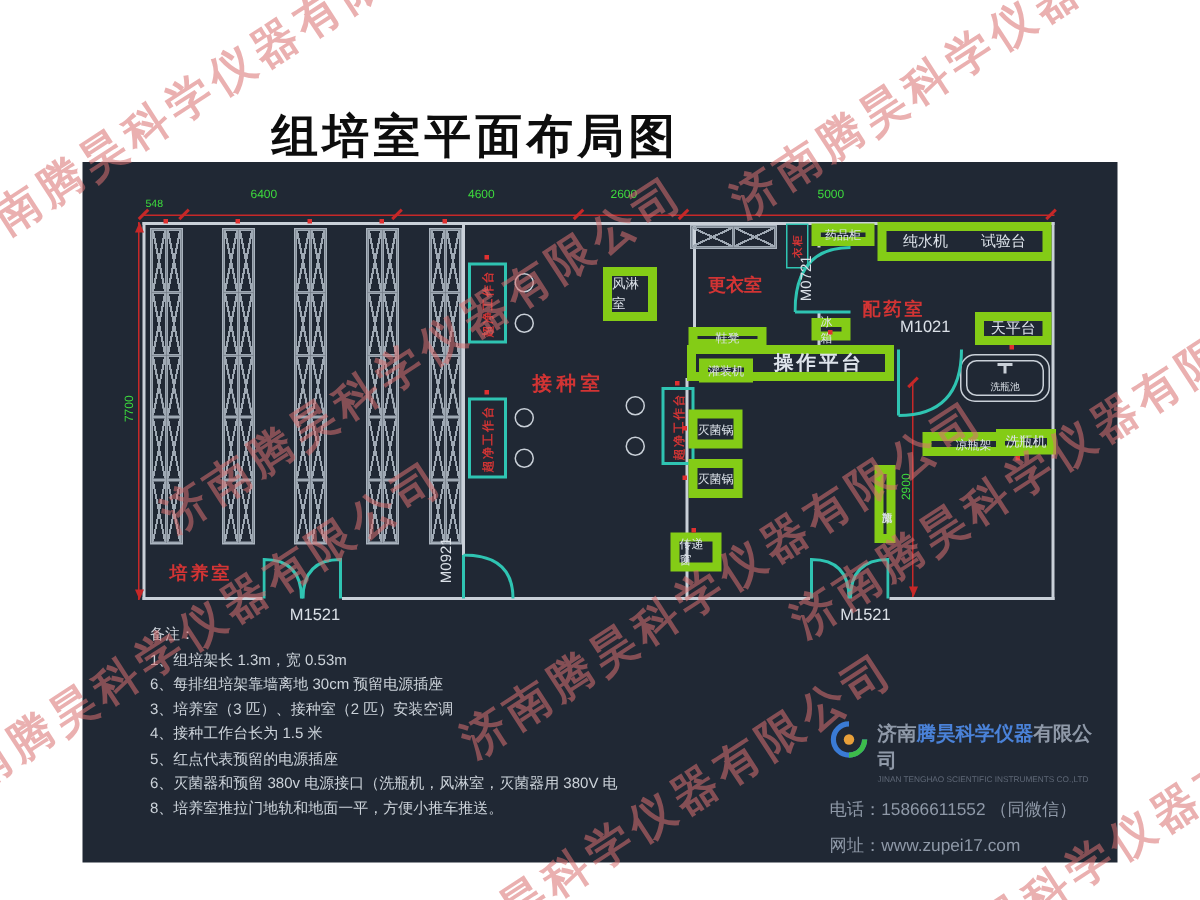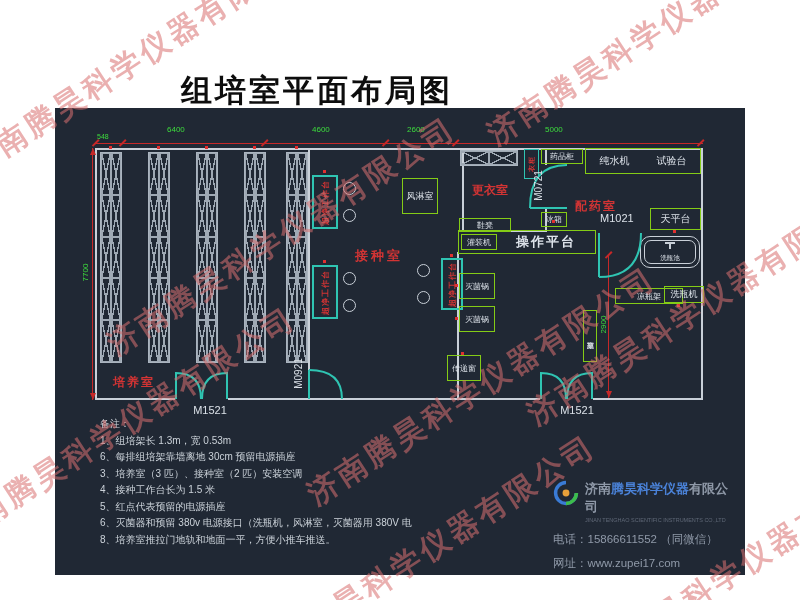--- a/index.html
+++ b/index.html
@@ -13,21 +13,21 @@
   .header .rule { position:absolute; left:115px; top:36px; width:572px; height:0;
     border-bottom:2px solid #1a1a1a; }
   .header a { color:#0000bb; text-decoration:underline; font-weight:bold; margin:0 14px; }
   .title { position:absolute; left:0; top:70px; width:634px; text-align:center;
     font-size:31px; font-weight:bold; color:#0d0d0d; letter-spacing:3px; }
 
   
   .cad { position:absolute; left:55px; top:108px; width:690px; height:467px;
     background:#202834; }
   .wall { position:absolute; background:#c9d0d8; }
-  .box { position:absolute; border:1px solid #84cc16; color:#dde3ea;
+  .box { position:absolute; border:6px solid #84cc16; color:#dde3ea;
     display:flex; align-items:center; justify-content:center; font-size:8px; }
   .lbl { position:absolute; color:#dbe1e8; white-space:nowrap; }
   .redlbl { position:absolute; color:#d23434; font-weight:bold; white-space:nowrap; }
   .greendim { position:absolute; color:#3ddc3d; font-size:8px; white-space:nowrap; }
   .redline { position:absolute; background:#c62828; }
   .tickmark { position:absolute; width:9px; height:1.5px; background:#c62828;
     transform:rotate(-45deg); }
   .arrow-up { position:absolute; width:0; height:0; border-left:3px solid transparent;
     border-right:3px solid transparent; border-bottom:7px solid #c62828; }
   .arrow-dn { position:absolute; width:0; height:0; border-left:3px solid transparent;

